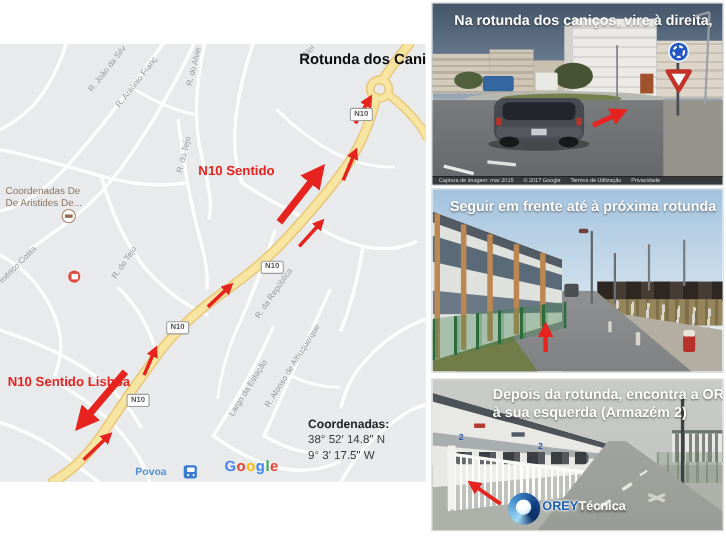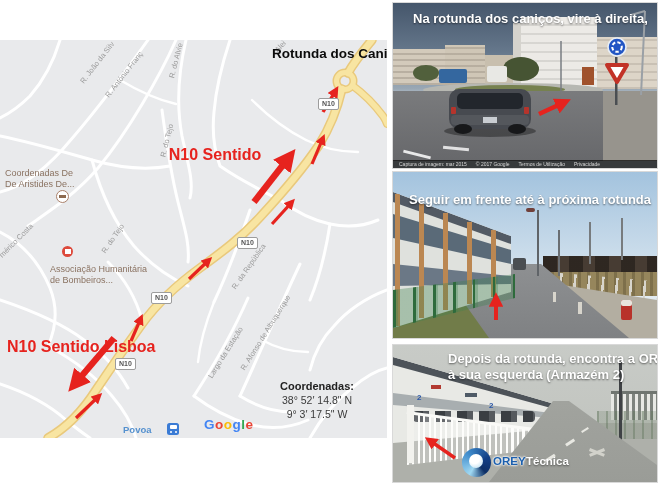--- a/index.html
+++ b/index.html
@@ -5,23 +5,23 @@
   html,body{margin:0;padding:0;background:#fff;}
   .canvas{position:relative;width:660px;height:495px;background:#fff;overflow:hidden;
           font-family:"Liberation Sans",sans-serif;}
   .a{position:absolute;}
   
   .map{left:0;top:40px;width:387px;height:398px;background:#e9eaec;overflow:hidden;}
   .street-label{color:#9b9b9b;font-size:7.5px;white-space:nowrap;transform-origin:center;}
   .poi-label{color:#8a7261;font-size:9px;line-height:10.5px;white-space:nowrap;}
   .shield{background:#fff;border:1px solid #9c9c9c;border-radius:2px;color:#555;
           font-size:7px;font-weight:bold;padding:1px 3px;line-height:8px;}
-  .red-note{color:#e6231e;font-weight:bold;font-size:16px;line-height:14px;white-space:nowrap;}
+  .red-note{color:#e6231e;font-weight:bold;font-size:12px;line-height:14px;white-space:nowrap;}
   .map-title{color:#0b0b0b;font-weight:bold;font-size:13.5px;white-space:nowrap;}
-  .coords{color:#3a3a3a;font-size:10.5px;line-height:14px;white-space:nowrap;text-align:center;}
+  .coords{color:#3a3a3a;font-size:10.5px;line-height:14px;white-space:nowrap;}
   .coords b{font-size:11px;color:#222;}
   .station{color:#5591cf;font-size:9.5px;font-weight:bold;}
   .glogo span{font-size:13.5px;font-weight:bold;letter-spacing:.5px;}
   .g0{color:#4285F4}.g1{color:#EA4335}.g2{color:#FBBC05}.g3{color:#4285F4}.g4{color:#34A853}.g5{color:#EA4335}
   .poi-icon{border-radius:50%;width:11px;height:11px;}
   
   .panel{width:264px;overflow:hidden;box-shadow:0 0 0 1px rgba(0,0,0,.15);}
   .cap{color:#fff;font-weight:bold;font-size:13px;line-height:16px;
        text-shadow:0 1px 2px rgba(0,0,0,.55);white-space:nowrap;}
   .attr-bar{display:flex;align-items:center;gap:9px;background:rgba(12,12,12,.75);
@@ -117,24 +117,20 @@
     <div class="a street-label" style="left:222px;top:288px;transform:rotate(-58deg)">R. Afonso de Albuquerque</div>
     <div class="a street-label" style="left:274px;top:2px;transform:rotate(-48deg)">Alei</div>
 
     <div class="a poi-label" style="left:5px;top:128px">
       <div>Coordenadas De</div>
       <div>De Aristides De...</div>
     </div>
     <div class="a poi-icon" style="left:56px;top:150px;background:#fff;border:1.5px solid #a9806a">
       <div class="a" style="left:2px;top:3.5px;width:7px;height:3px;background:#8d6a50;transform:rotate(0deg)"></div>
     </div>
-    <div class="a poi-label" style="left:50px;top:224px">
-      <div>Associação Humanitária</div>
-      <div>de Bombeiros...</div>
-    </div>
     <div class="a poi-icon" style="left:62px;top:206px;background:#dd4a3c">
       <div class="a" style="left:2.5px;top:3px;width:6px;height:4.5px;background:#fff"></div>
     </div>
 
     <div class="a map-title" style="left:272px;top:6px">Rotunda dos Caniços</div>
     <div class="a red-note" style="left:148px;top:108px;width:134px;text-align:center">
       <div>N10 Sentido</div>
     </div>
     <div class="a red-note" style="left:7px;top:300px">N10 Sentido Lisboa</div>
 
@@ -248,21 +244,21 @@
       <div class="a" style="left:0;top:0;width:11px;height:6px;background:#e8e5dd;border-radius:2px"></div>
     </div>
     <svg class="a" style="left:0;top:0" width="264" height="166" viewBox="0 0 264 166">
       <defs>
         <marker id="ah2" viewBox="0 0 10 10" refX="6" refY="5" markerWidth="3.6" markerHeight="3.6" orient="auto">
           <path d="M0,0 L10,5 L0,10 Z" fill="#e6231e"></path>
         </marker>
       </defs>
       <path d="M103,148 L103,126" stroke="#e6231e" stroke-width="4" marker-end="url(#ah2)"></path>
     </svg>
-    <div class="a" style="right:6px;top:20px;text-align:center">
+    <div class="a" style="right:6px;top:8px;text-align:center">
       <div class="cap">Seguir em frente até à próxima rotunda</div>
     </div>
   </div>
 
   <div class="a panel" style="left:393px;top:345px;height:137px">
     <div class="a" style="inset:0;background:linear-gradient(#c8cbc7,#c2c5c0 60%)"></div>
     <div class="a" style="left:0;top:78px;width:264px;height:59px;background:#aeb0aa"></div>
     <div class="a" style="left:218px;top:46px;width:46px;height:26px;background:repeating-linear-gradient(90deg,#e8e9e5 0 3px,#7e837e 3px 6px);border-top:3px solid #6f7570"></div>
     <div class="a" style="left:204px;top:66px;width:60px;height:28px;background:repeating-linear-gradient(90deg,rgba(100,120,95,.55) 0 2px,rgba(130,145,125,.3) 2px 9px)"></div>
     <div class="a" style="left:226px;top:16px;width:3px;height:92px;background:#3f4245"></div>

